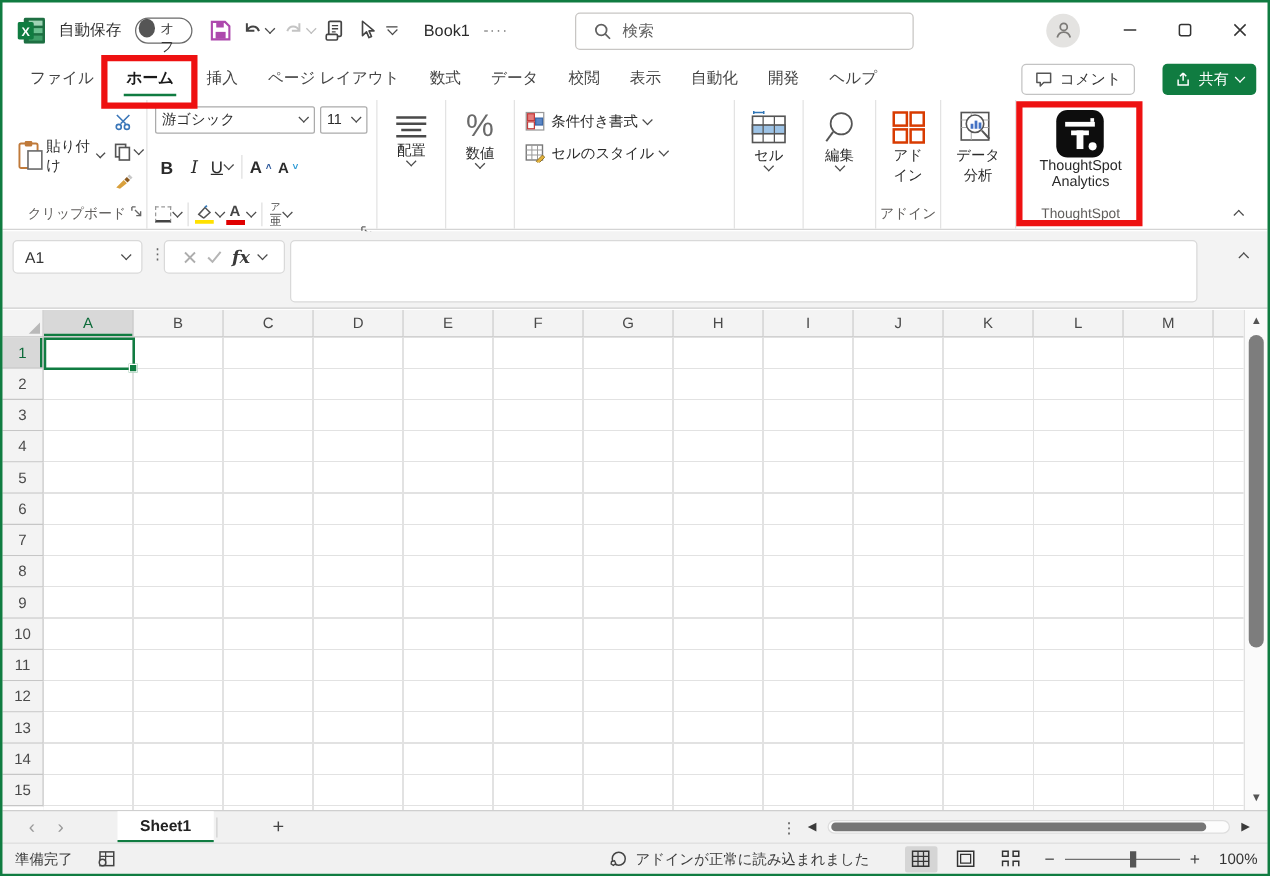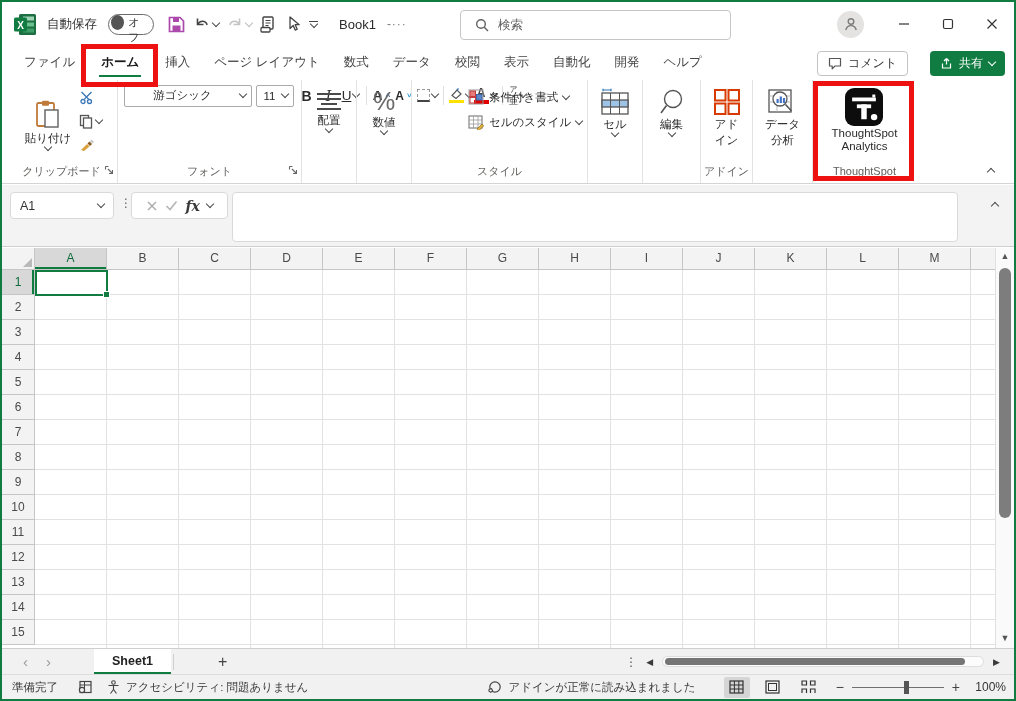--- a/index.html
+++ b/index.html
@@ -47,26 +47,26 @@
   .launcher{position:absolute; right:3px; bottom:4px;}
   .bigbtn{display:flex; flex-direction:column; align-items:center; gap:1px; padding-top:4px; font-size:11.5px; color:#2b2b2b;}
   .cv{display:inline-block; width:6px; height:6px; border-right:1.3px solid #4a4a4a; border-bottom:1.3px solid #4a4a4a;}
   .cv.d{transform:rotate(45deg); margin-top:-3px;}
   .cv.u{transform:rotate(-135deg); margin-top:4px;}
   .cv.gy{border-color:#bdbdbd;}
   .vsepm{width:1px; background:#e0e0e0; align-self:stretch; margin:2px 3px;}
 
   
   .clip-wrap{display:flex; gap:4px;}
-  .pastebtn{display:flex; flex-direction:column; align-items:center; font-size:11.5px; gap:1px; padding:2px 4px 0 4px;justify-content:center;}
+  .pastebtn{display:flex; flex-direction:row; align-items:center; font-size:11.5px; gap:1px; padding:2px 4px 0 4px;}
   .cliptools{display:flex; flex-direction:column; justify-content:flex-start; gap:6px; padding-top:4px;}
   .cliptools .trow{display:flex; align-items:center; gap:3px; height:18px;}
 
   
-  .fontgrid{display:flex; flex-direction:row; gap:3px; width:172px;text-align:center;}
+  .fontgrid{display:flex; flex-direction:column; gap:15px; width:172px;}
   .combo{border:1px solid #ababab; border-radius:2px; background:#fff; height:22px; display:flex; align-items:center; font-size:11.5px; padding:0 5px; gap:4px;}
   .combo .val{flex:1;}
   .fgrow{display:flex; align-items:center; height:23px; gap:2px;}
   .fbtn{display:flex; align-items:center; justify-content:center; min-width:20px; height:22px; gap:2px; color:#2b2b2b;}
   .b-bold{font-weight:bold; font-size:14px;}
   .b-italic{font-style:italic; font-family:"DejaVu Serif",serif; font-size:14px;}
   .b-under{text-decoration:underline; font-size:13.5px;}
   .b-grow{font-size:13.5px; font-weight:bold; position:relative;}
   .supmark{font-size:8px; color:#2b579a; vertical-align:top; margin-left:1px;}
   .colorbar{display:flex; flex-direction:column; align-items:center; line-height:1;}
@@ -75,21 +75,21 @@
   .phonetic{display:flex; flex-direction:column; align-items:center; line-height:1; font-size:8px; color:#444;}
   .phonetic .p2{font-size:9px; border-top:1px solid #777; margin-top:1px; padding-top:1px;}
 
   
   .alignlines{display:flex; flex-direction:column; gap:3px; padding:5px 0 2px 0; align-items:center;}
   .alignlines i{display:block; height:2px; background:#4a4a4a;}
   .pct{font-size:25px; color:#6a6a6a; font-weight:400; line-height:26px;}
 
   
   .stylecol{display:flex; flex-direction:column; gap:5px; padding-top:3px;}
-  .stylerow{display:flex; align-items:center; gap:5px; font-size:11.5px; color:#2b2b2b; height:20px;margin-left:48px;}
+  .stylerow{display:flex; align-items:center; gap:5px; font-size:11.5px; color:#2b2b2b; height:20px;}
 
   
   .ts-icon{width:38px; height:38px; background:#0d0d0d; border-radius:9px; position:relative;}
   .ann-ts{top:1px; bottom:2px; left:0px; right:2px;}
   .ribbon-tail{flex:1; position:relative; border-right:none;}
   .collapse-chv{position:absolute; right:20px; bottom:8px;}
 
   
   .fbar{position:absolute; left:2px; right:2px; top:185px; height:62px; background:#f3f3f3; border-bottom:1px solid #cfcfcf;}
   .namebox{position:absolute; left:8px; top:7px; width:104px; height:27px; background:#fff; border:1px solid #d9d9d9; border-radius:4px; display:flex; align-items:center; padding:0 9px; font-size:12.5px; color:#333;}
@@ -441,21 +441,20 @@
             <svg width="16" height="16" viewBox="0 0 16 16">
                 <rect x="1" y="2" width="13" height="12" fill="#fff" stroke="#777" stroke-width="1.1"></rect>
                 <path d="M1 6h13M1 10h13M5.5 2v12M10 2v12" stroke="#999" stroke-width=".8"></path>
                 <path d="M9 15l5-5 1.8 1.8-5 5z" fill="#e2b13c" stroke="#8a6a1a" stroke-width=".7"></path>
               </svg>
             <span>セルのスタイル</span>
             <span class="cv d"></span>
           </span>
         </div>
       </div>
-      <div class="glabel"><span>スタイル</span></div>
     </div>
 
     <div class="rgroup" style="width:55px">
       <div class="gcontent">
         <span class="bigbtn">
           <svg width="30" height="28" viewBox="0 0 30 28">
               <path d="M3 2h8M3 0.8v2.4M11 0.8v2.4" stroke="#2e75b6" stroke-width="1.2"></path>
               <rect x="2" y="5" width="26" height="21" fill="#fff" stroke="#555" stroke-width="1.3"></rect>
               <rect x="2" y="12" width="26" height="7" fill="#9dc3e6" stroke="#555" stroke-width="1.3"></rect>
               <path d="M10.5 5v21M19.5 5v21" stroke="#555" stroke-width="1"></path>
@@ -629,27 +628,20 @@
 
   <div class="statusbar">
     <span class="sb-item" style="margin-left:10px">準備完了</span>
     <span class="sb-item" style="margin-left:20px">
       <svg width="15" height="14" viewBox="0 0 15 14">
           <rect x="2" y="1.5" width="11" height="11" fill="none" stroke="#444" stroke-width="1.2"></rect>
           <path d="M2 5h11M6.5 1.5V12.5" stroke="#444" stroke-width="1"></path>
           <circle cx="4" cy="10" r="2.6" fill="#f1f1f1" stroke="#444" stroke-width="1.2"></circle>
         </svg>
     </span>
-    <span class="sb-item" style="margin-left:14px">
-      <svg width="13" height="14" viewBox="0 0 13 14">
-          <circle cx="6.5" cy="2.5" r="1.8" fill="none" stroke="#444" stroke-width="1.1"></circle>
-          <path d="M1.5 5.5h10M6.5 5.5v4M6.5 9.5L3.5 13.5M6.5 9.5l3 4" fill="none" stroke="#444" stroke-width="1.1"></path>
-        </svg>
-      <span>アクセシビリティ: 問題ありません</span>
-    </span>
     <span class="sb-item" style="margin-left:auto">
       <svg width="15" height="15" viewBox="0 0 15 15">
           <circle cx="8" cy="7" r="5.2" fill="none" stroke="#444" stroke-width="1.2"></circle>
           <path d="M2.2 9.2l2.4-.6 1 2.2-1.9 1.6-1.8-1.3z" fill="#f1f1f1" stroke="#444" stroke-width="1.1"></path>
         </svg>
       <span>アドインが正常に読み込まれました</span>
     </span>
     <span class="viewbtns">
       <span class="vbtn active">
         <svg width="15" height="14" viewBox="0 0 15 14">

